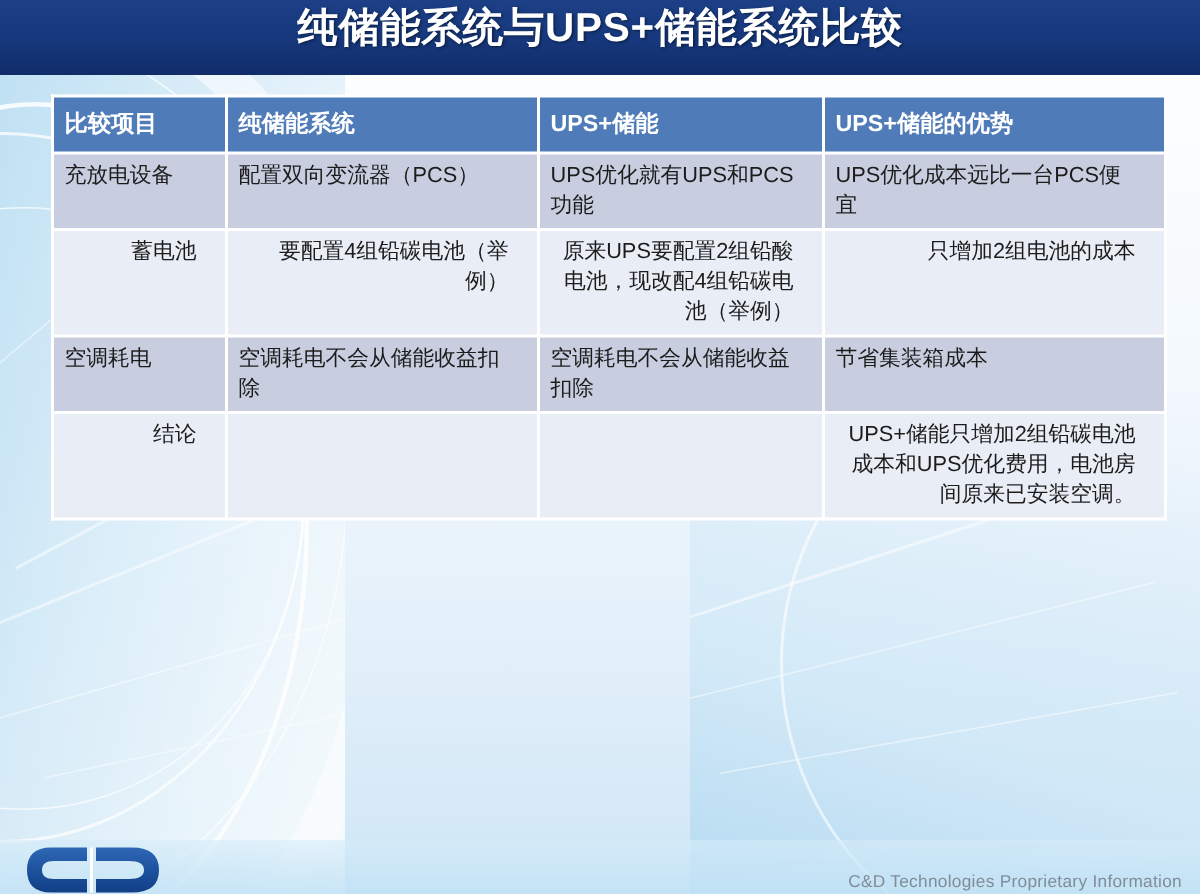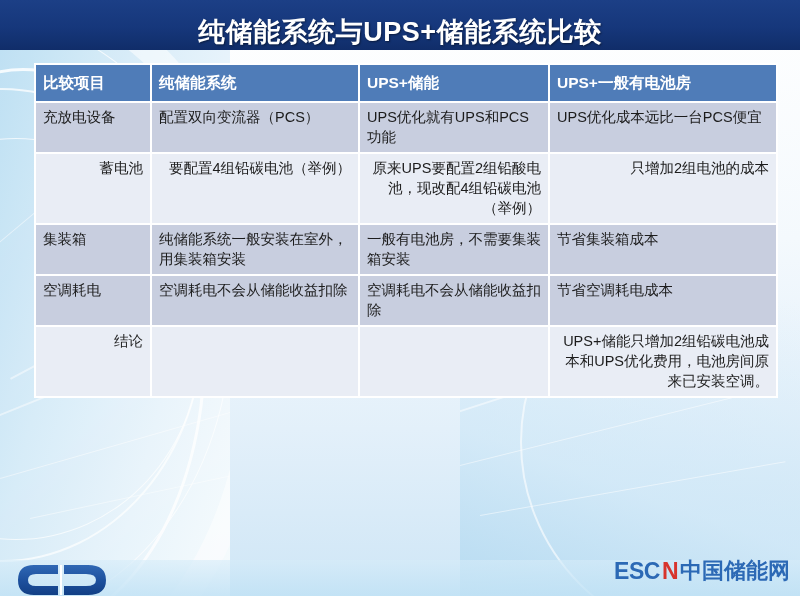--- a/index.html
+++ b/index.html
@@ -32,36 +32,36 @@
   .diag{position:absolute;background:rgba(255,255,255,.5);transform-origin:0 0;pointer-events:none;}
   .bg-right{
     position:absolute;right:0;top:300px;width:340px;height:296px;overflow:hidden;
     background:linear-gradient(200deg,rgba(255,255,255,0) 0%,rgba(205,231,247,.65) 60%,rgba(176,216,240,.8) 100%);
   }
 
   
   .title-band{
     position:absolute;left:0;top:0;width:800px;height:50px;
     background:linear-gradient(180deg,#1c3f86 0%,#16377b 55%,#102d69 100%);
-    display:flex;align-items:flex-end;justify-content:center;
+    display:flex;align-items:flex-start;justify-content:center;
   }
   .title-band .title{
     color:#ffffff;font-size:27px;font-weight:bold;letter-spacing:.5px;
     text-shadow:1px 1px 2px rgba(0,0,0,.45);white-space:nowrap;
   }
 
   
   table.cmp{
     position:absolute;left:34px;top:63px;width:742px;
     border-collapse:collapse;table-layout:fixed;
   }
   table.cmp td,table.cmp th{
     border:2px solid #ffffff;
     vertical-align:top;
-    padding:4px 7px 5px 7px;
+    padding:4px 19px 5px 7px;
     font-size:14.5px;line-height:20px;color:#1c1c1c;
     text-align:left;
   }
   table.cmp thead th{
     background:#4f7cb8;color:#ffffff;font-weight:bold;font-size:15.5px;
     height:30px;vertical-align:middle;padding-top:3px;padding-bottom:3px;
     border-color:#ffffff;
   }
   tr.band-a td{background:#c8cedf;}
   tr.band-b td{background:#e9edf5;text-align:right;}
@@ -123,47 +123,41 @@
       <col class="c1">
         <col class="c2">
         <col class="c3">
         <col class="c4">
     </colgroup>
     <thead>
       <tr>
         <th>比较项目</th>
         <th>纯储能系统</th>
         <th>UPS+储能</th>
-        <th>UPS+一般有电池房</th>
+        <th>UPS+储能的优势</th>
       </tr>
     </thead>
     <tbody>
       <tr class="band-a">
         <td>充放电设备</td>
         <td>配置双向变流器（PCS）</td>
         <td>UPS优化就有UPS和PCS功能</td>
         <td>UPS优化成本远比一台PCS便宜</td>
       </tr>
       <tr class="band-b">
         <td>蓄电池</td>
         <td>要配置4组铅碳电池（举例）</td>
         <td>原来UPS要配置2组铅酸电池，现改配4组铅碳电池（举例）</td>
         <td>只增加2组电池的成本</td>
       </tr>
       <tr class="band-a">
-        <td>集装箱</td>
-        <td>纯储能系统一般安装在室外，用集装箱安装</td>
-        <td>一般有电池房，不需要集装箱安装</td>
-        <td>节省集装箱成本</td>
-      </tr>
-      <tr class="band-a">
         <td>空调耗电</td>
         <td>空调耗电不会从储能收益扣除</td>
         <td>空调耗电不会从储能收益扣除</td>
-        <td>节省空调耗电成本</td>
+        <td>节省集装箱成本</td>
       </tr>
       <tr class="band-b">
         <td class="conclusion-label">结论</td>
         <td></td>
         <td></td>
         <td class="conclusion">UPS+储能只增加2组铅碳电池成本和UPS优化费用，电池房间原来已安装空调。</td>
       </tr>
     </tbody>
   </table>
 
@@ -174,21 +168,17 @@
           <stop offset="0%" stop-color="#2f68b5"></stop>
           <stop offset="55%" stop-color="#1c4f9c"></stop>
           <stop offset="100%" stop-color="#123f85"></stop>
         </linearGradient>
       </defs>
       <path d="M44 5 H20 Q4 5 4 20 Q4 35 20 35 H44 V26 H22 Q14 26 14 20 Q14 14 22 14 H44 Z" fill="url(#cdg)"></path>
       <path d="M50 5 H74 Q92 5 92 20 Q92 35 74 35 H50 V26 H72 Q82 26 82 20 Q82 14 72 14 H50 Z" fill="url(#cdg)"></path>
       <rect x="46" y="5" width="2" height="30" fill="#ffffff"></rect>
     </svg>
 
-    <div class="escn">
-      <span class="esc">ESC</span>
-      <span class="n">N</span>
-      <span class="cn">中国储能网</span>
-    </div>
 
+    <div class="proprietary">C&amp;D Technologies Proprietary Information</div>
   </div>
 
 </div>
 
 </body></html>

